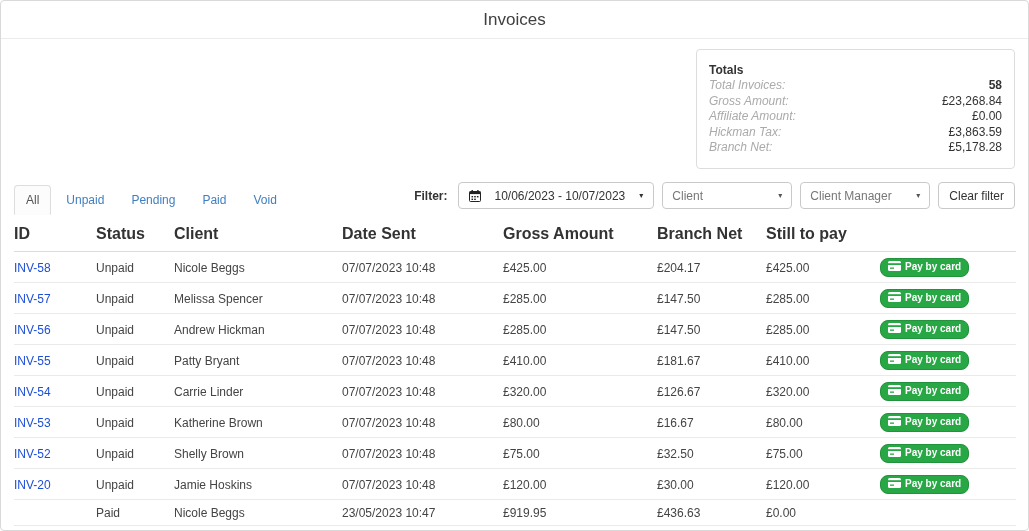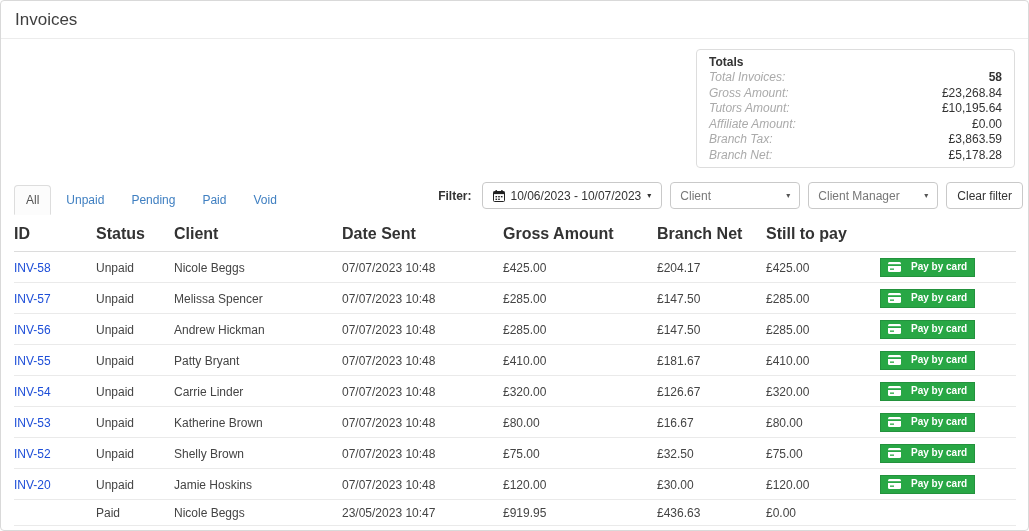--- a/index.html
+++ b/index.html
@@ -14,28 +14,29 @@
     background: #fff;
     border: 1px solid #d9d9d9;
     border-radius: 4px;
     overflow: hidden;
   }
   .card-header {
     padding: 9px 14px 8px;
     border-bottom: 1px solid #ececec;
     font-size: 17px;
     color: #404040;
+    text-align: center;
   }
   
   .totals-panel {
     position: absolute; top: 48px; right: 13px; width: 319px;
     background: #fff;
     border: 1px solid #ddd;
     border-radius: 4px;
-    padding: 4px 12px;
+    padding: 12px 12px;
     font-size: 12px;
   }
   .totals-title { font-weight: bold; color: #333; line-height: 16px; }
   .totals-row { display: flex; justify-content: space-between; line-height: 15.5px; }
   .totals-row .t-label { color: #aaa; font-style: italic; }
   .totals-row .t-value { color: #333; }
   .totals-row .t-value.bold { font-weight: bold; }
   
   .tabs {
     position: absolute; left: 13px; top: 184px;
@@ -51,26 +52,26 @@
     border-radius: 4px 4px 0 0;
   }
   .tab.active {
     color: #555;
     background: #fcfcfc;
     border-color: #ddd;
     border-bottom-color: transparent;
   }
   
   .filters {
-    position: absolute; right: 5px; top: 181px;
+    position: absolute; right: 13px; top: 181px;
     display: flex; align-items: center; gap: 8px;
   }
   .filter-label { font-size: 12px; font-weight: bold; color: #333; margin-right: 2px; }
   .btn-white {
-    display: inline-flex; align-items: center; gap: 6px;
+    display: inline-flex; align-items: center; gap: 14px;
     height: 27px; padding: 0 10px;
     background: #fff;
     border: 1px solid #c9c9c9;
     border-radius: 4px;
     font-size: 12px; color: #333;
     cursor: pointer;
     font-family: inherit;
   }
   .caret { font-size: 8px; color: #333; line-height: 1; }
   .select {
@@ -99,24 +100,24 @@
   .invoice-table td {
     font-size: 12px; color: #444;
     padding: 6px 0 5px;
     border-bottom: 1px solid #eaeaea;
     height: 26px;
     vertical-align: middle;
     overflow: hidden; white-space: nowrap;
   }
   .inv-link { color: #1d4ed8; text-decoration: none; cursor: pointer; }
   .pay-btn {
-    display: inline-flex; align-items: center; gap: 10px;
+    display: inline-flex; gap: 4px;
     background: #28a745;
     border: 1px solid #23923d;
-    border-radius: 0;
+    border-radius: 8px;
     color: #fff;
     font-size: 10px; font-weight: bold;
     padding: 2px 7px 3px;
     cursor: pointer;
     font-family: inherit;
     line-height: 12px;
   }
   .icon-svg { display: inline-block; vertical-align: middle; }
 </style>
 </head>
@@ -131,29 +132,25 @@
     <div id="totals-rows">
         <div class="totals-row">
     <span class="t-label">Total Invoices:</span>
     <span class="t-value bold">58</span>
   </div>
         <div class="totals-row">
     <span class="t-label">Gross Amount:</span>
     <span class="t-value">£23,268.84</span>
   </div>
         <div class="totals-row">
-    <span class="t-label">Tutors Amount:</span>
-    <span class="t-value">£10,195.64</span>
-  </div>
-        <div class="totals-row">
     <span class="t-label">Affiliate Amount:</span>
     <span class="t-value">£0.00</span>
   </div>
         <div class="totals-row">
-    <span class="t-label">Branch Tax:</span>
+    <span class="t-label">Hickman Tax:</span>
     <span class="t-value">£3,863.59</span>
   </div>
         <div class="totals-row">
     <span class="t-label">Branch Net:</span>
     <span class="t-value">£5,178.28</span>
   </div>
       </div>
   </div>
 
   <div class="tabs" id="tabs">

